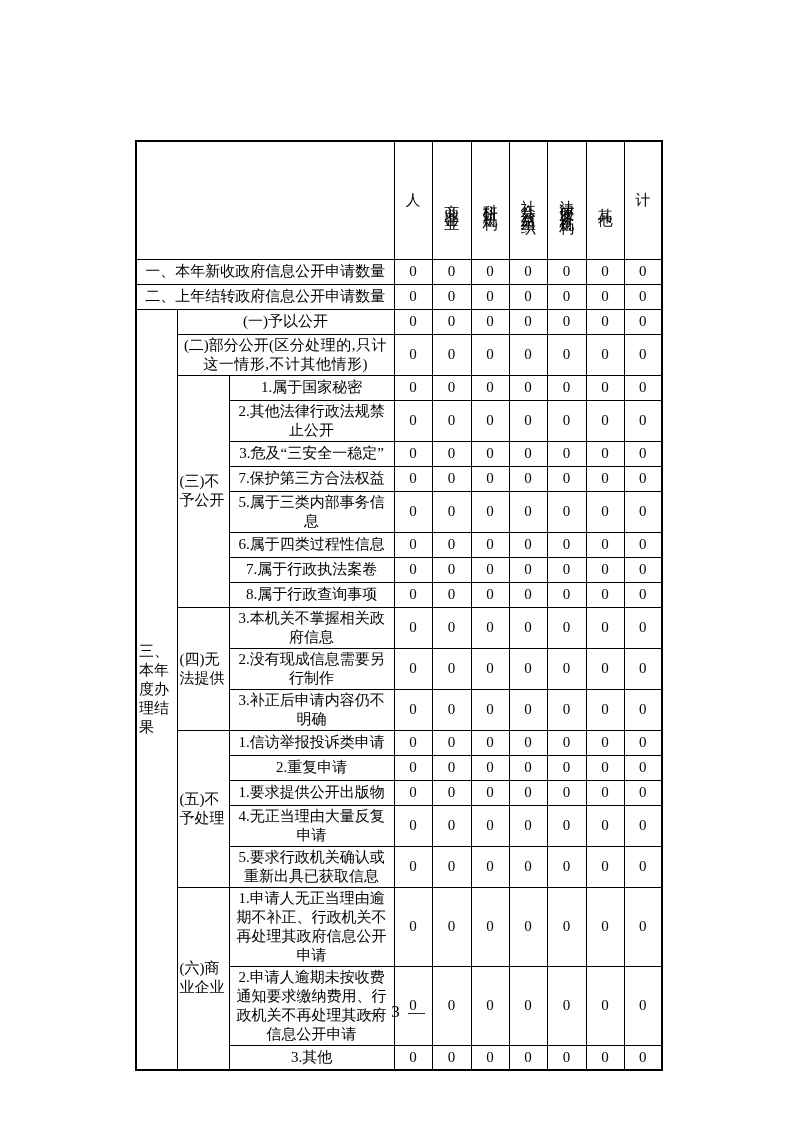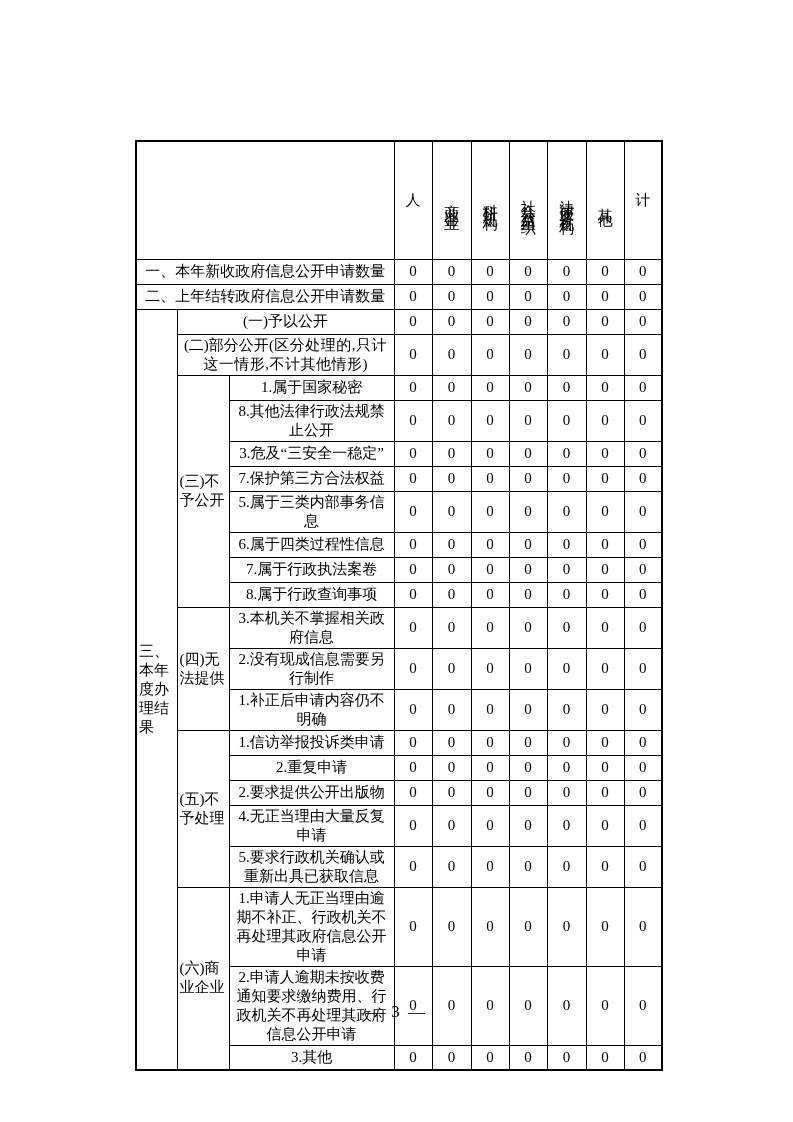--- a/index.html
+++ b/index.html
@@ -159,21 +159,21 @@
         <td class="rowlabel">1.属于国家秘密</td>
         <td class="val">0</td>
         <td class="val">0</td>
         <td class="val">0</td>
         <td class="val">0</td>
         <td class="val">0</td>
         <td class="val">0</td>
         <td class="val">0</td>
       </tr>
       <tr>
-        <td class="rowlabel">8.其他法律行政法规禁止公开</td>
+        <td class="rowlabel">2.其他法律行政法规禁止公开</td>
         <td class="val">0</td>
         <td class="val">0</td>
         <td class="val">0</td>
         <td class="val">0</td>
         <td class="val">0</td>
         <td class="val">0</td>
         <td class="val">0</td>
       </tr>
       <tr>
         <td class="rowlabel">3.危及“三安全一稳定”</td>
@@ -250,21 +250,21 @@
         <td class="rowlabel">2.没有现成信息需要另行制作</td>
         <td class="val">0</td>
         <td class="val">0</td>
         <td class="val">0</td>
         <td class="val">0</td>
         <td class="val">0</td>
         <td class="val">0</td>
         <td class="val">0</td>
       </tr>
       <tr>
-        <td class="rowlabel">1.补正后申请内容仍不明确</td>
+        <td class="rowlabel">3.补正后申请内容仍不明确</td>
         <td class="val">0</td>
         <td class="val">0</td>
         <td class="val">0</td>
         <td class="val">0</td>
         <td class="val">0</td>
         <td class="val">0</td>
         <td class="val">0</td>
       </tr>
       <tr>
         <td class="grouplabel" rowspan="5">(五)不予处理</td>
@@ -281,21 +281,21 @@
         <td class="rowlabel">2.重复申请</td>
         <td class="val">0</td>
         <td class="val">0</td>
         <td class="val">0</td>
         <td class="val">0</td>
         <td class="val">0</td>
         <td class="val">0</td>
         <td class="val">0</td>
       </tr>
       <tr>
-        <td class="rowlabel">2.要求提供公开出版物</td>
+        <td class="rowlabel">1.要求提供公开出版物</td>
         <td class="val">0</td>
         <td class="val">0</td>
         <td class="val">0</td>
         <td class="val">0</td>
         <td class="val">0</td>
         <td class="val">0</td>
         <td class="val">0</td>
       </tr>
       <tr>
         <td class="rowlabel">4.无正当理由大量反复申请</td>

